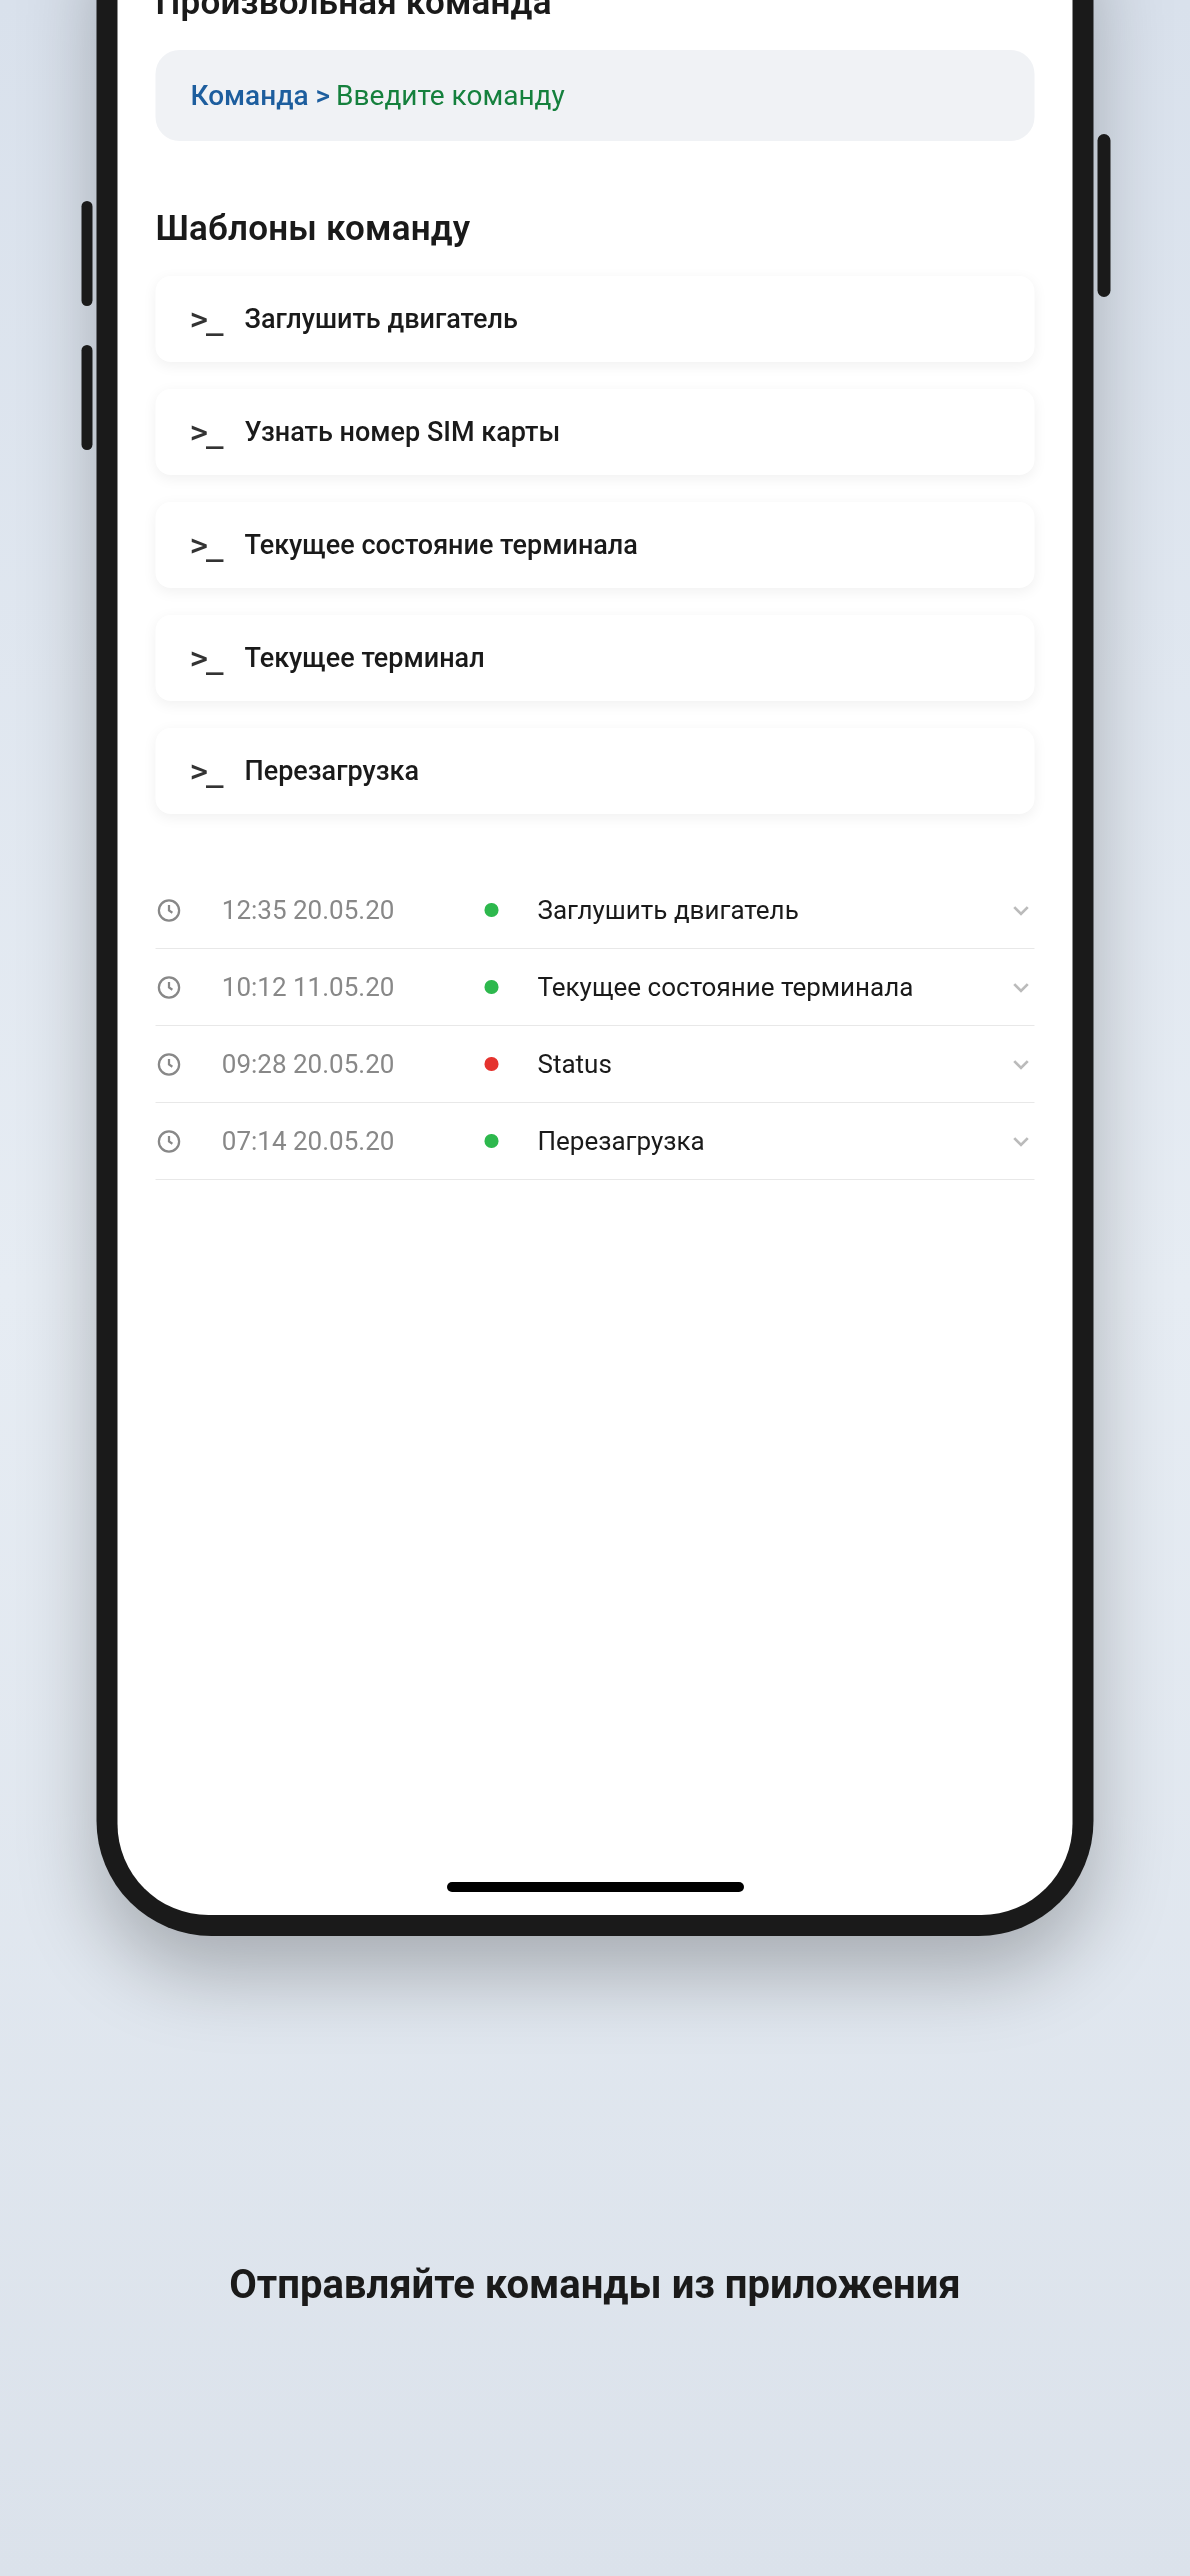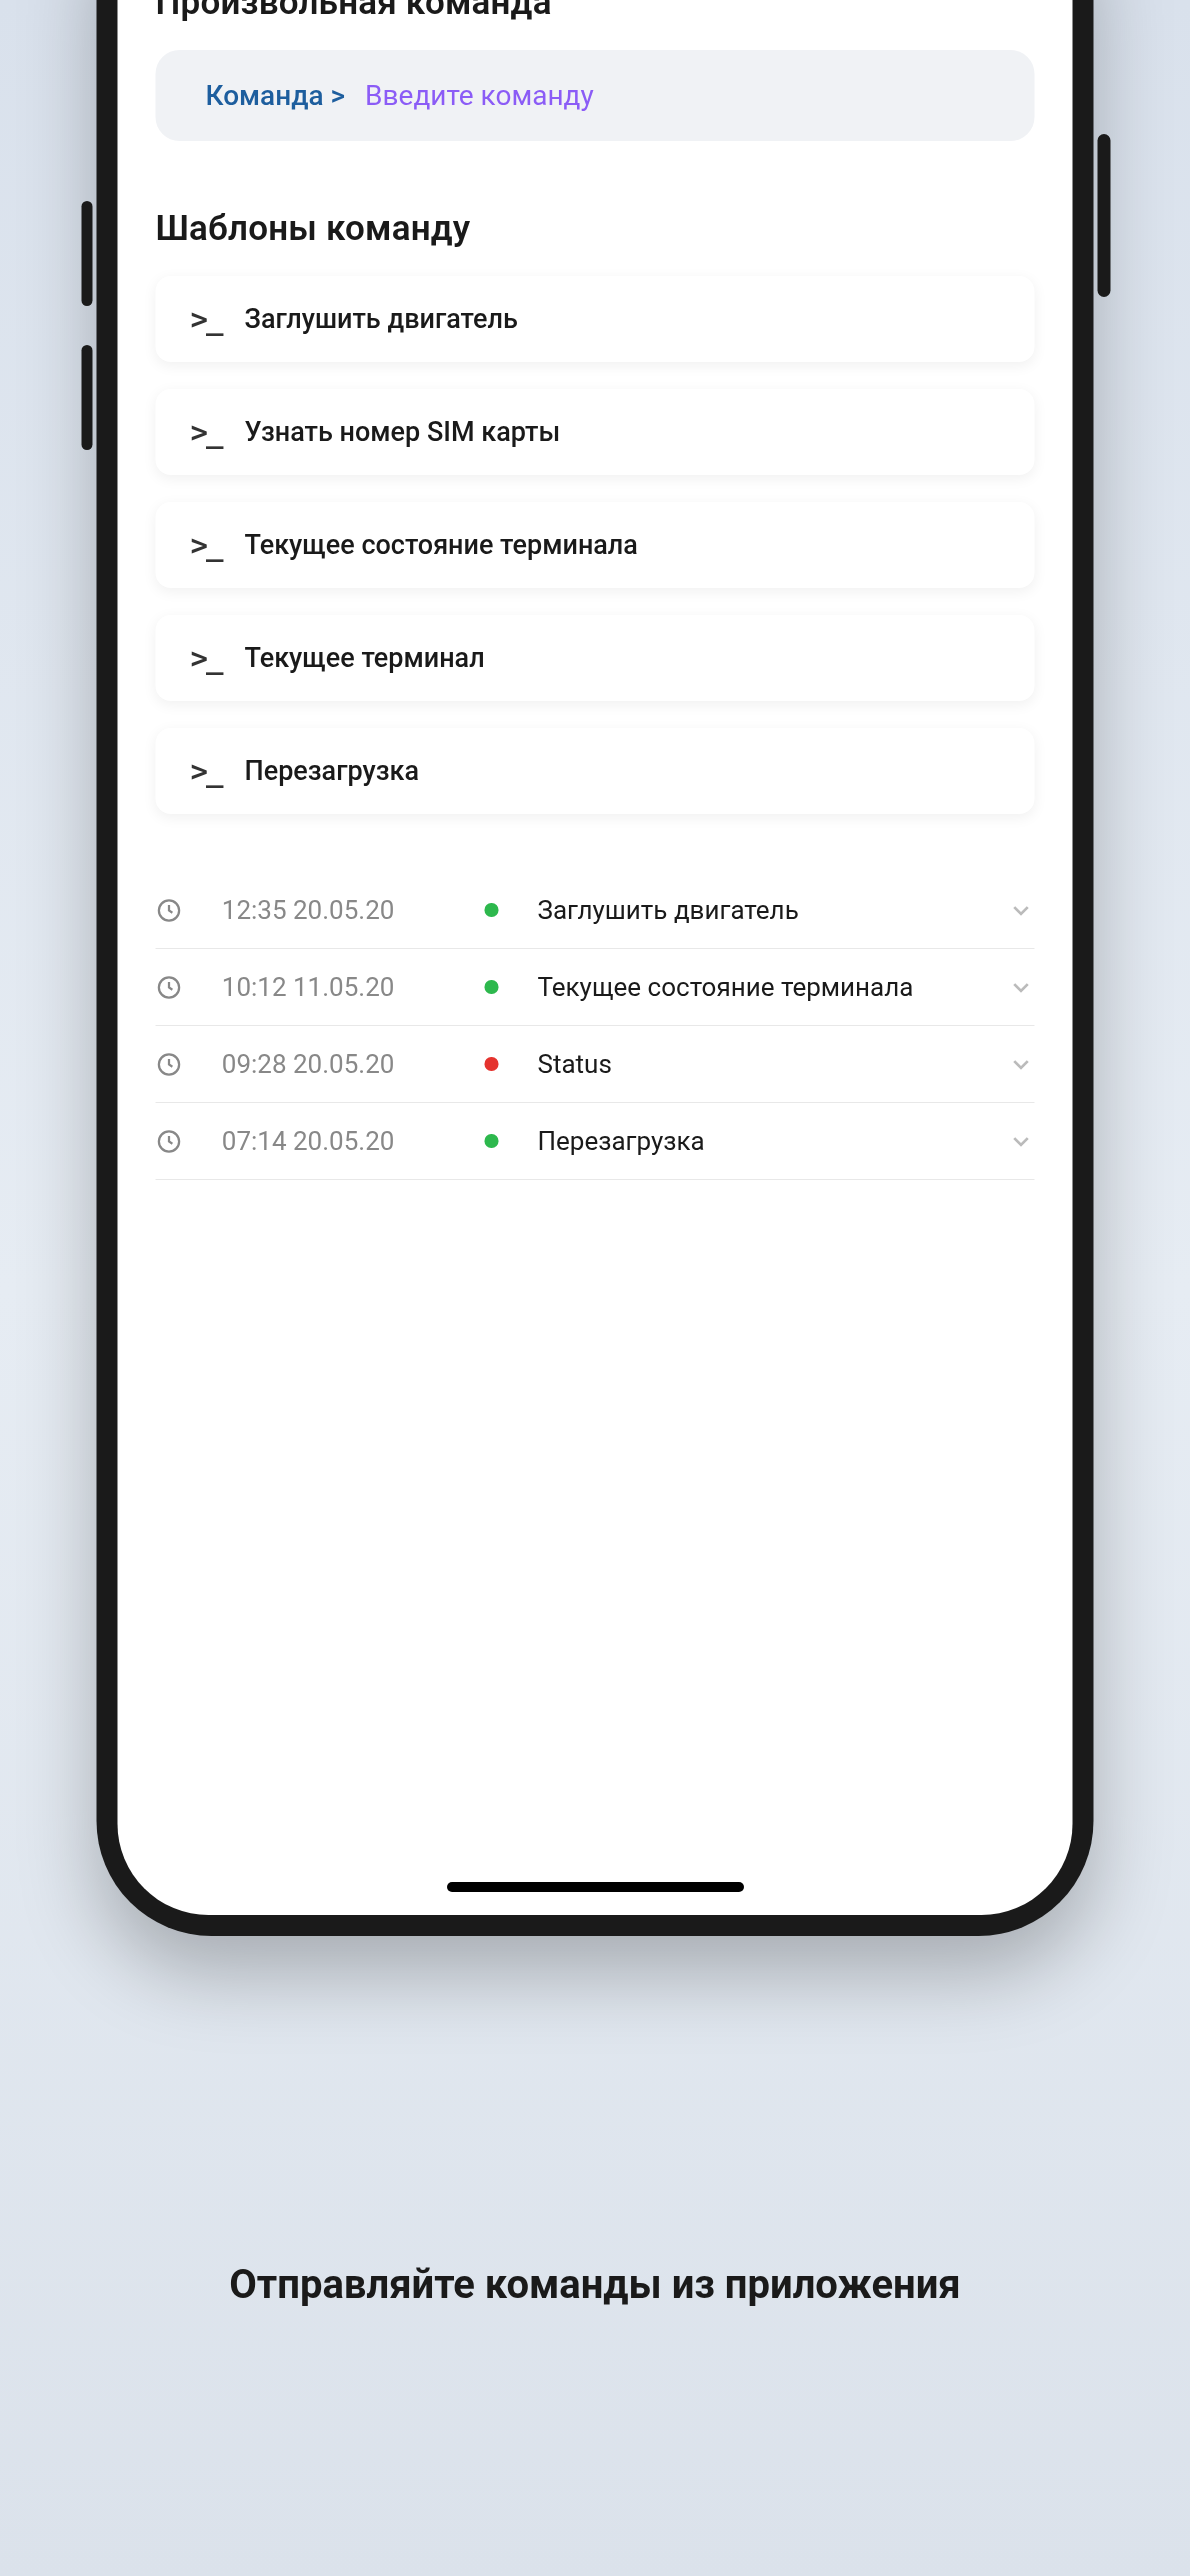--- a/index.html
+++ b/index.html
@@ -71,33 +71,33 @@
 .section-title {
   font-size: 35px;
   font-weight: 600;
   color: #1a1a1a;
   margin-bottom: 27px;
   letter-spacing: 0.2px;
 }
 .command-input-box {
   background: #f0f2f5;
   border-radius: 24px;
-  padding: 29px 50px;
+  padding: 29px 35px;
   margin-bottom: 67px;
   display: flex;
   align-items: center;
   font-size: 28px;
 }
 .command-label {
   color: #1d5e9e;
   font-weight: 500;
 }
 .command-placeholder {
-  color: #8b5cf6;
-  margin-left: 20px;
+  color: #15803d;
+  margin-left: 6px;
 }
 .templates-list {
   margin-bottom: 58px;
 }
 .template-item {
   background: #ffffff;
   border-radius: 15.3px;
   padding: 27px 35px;
   margin-bottom: 27px;
   display: flex;

